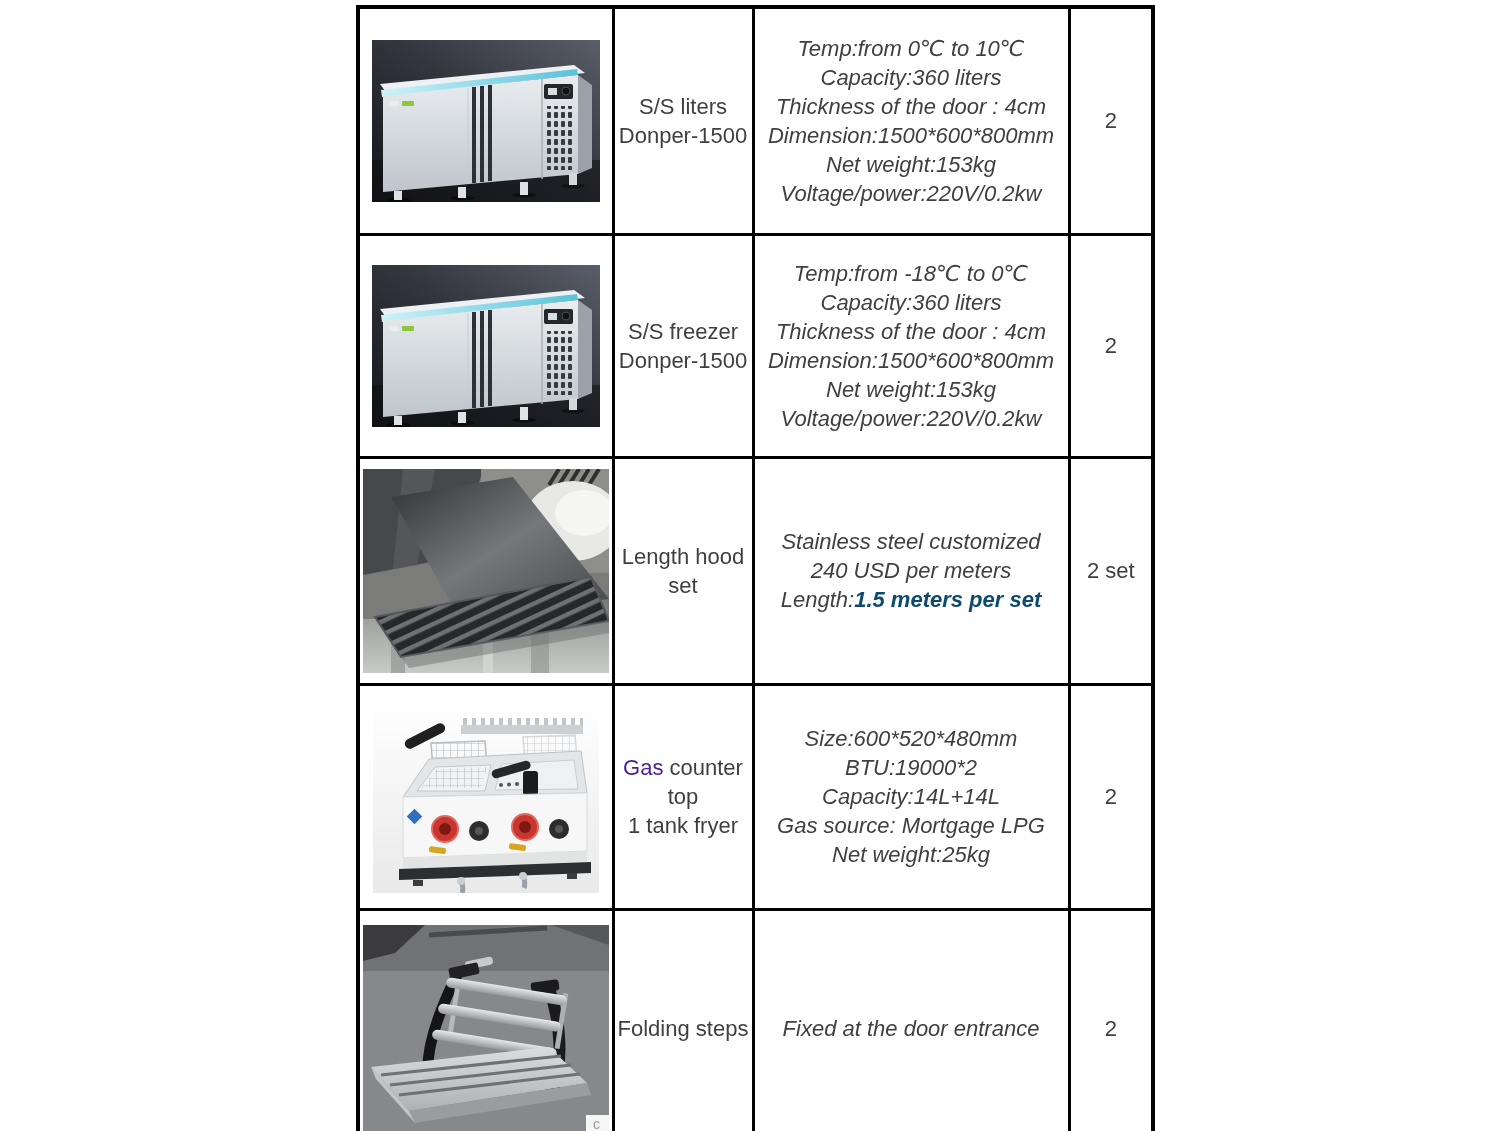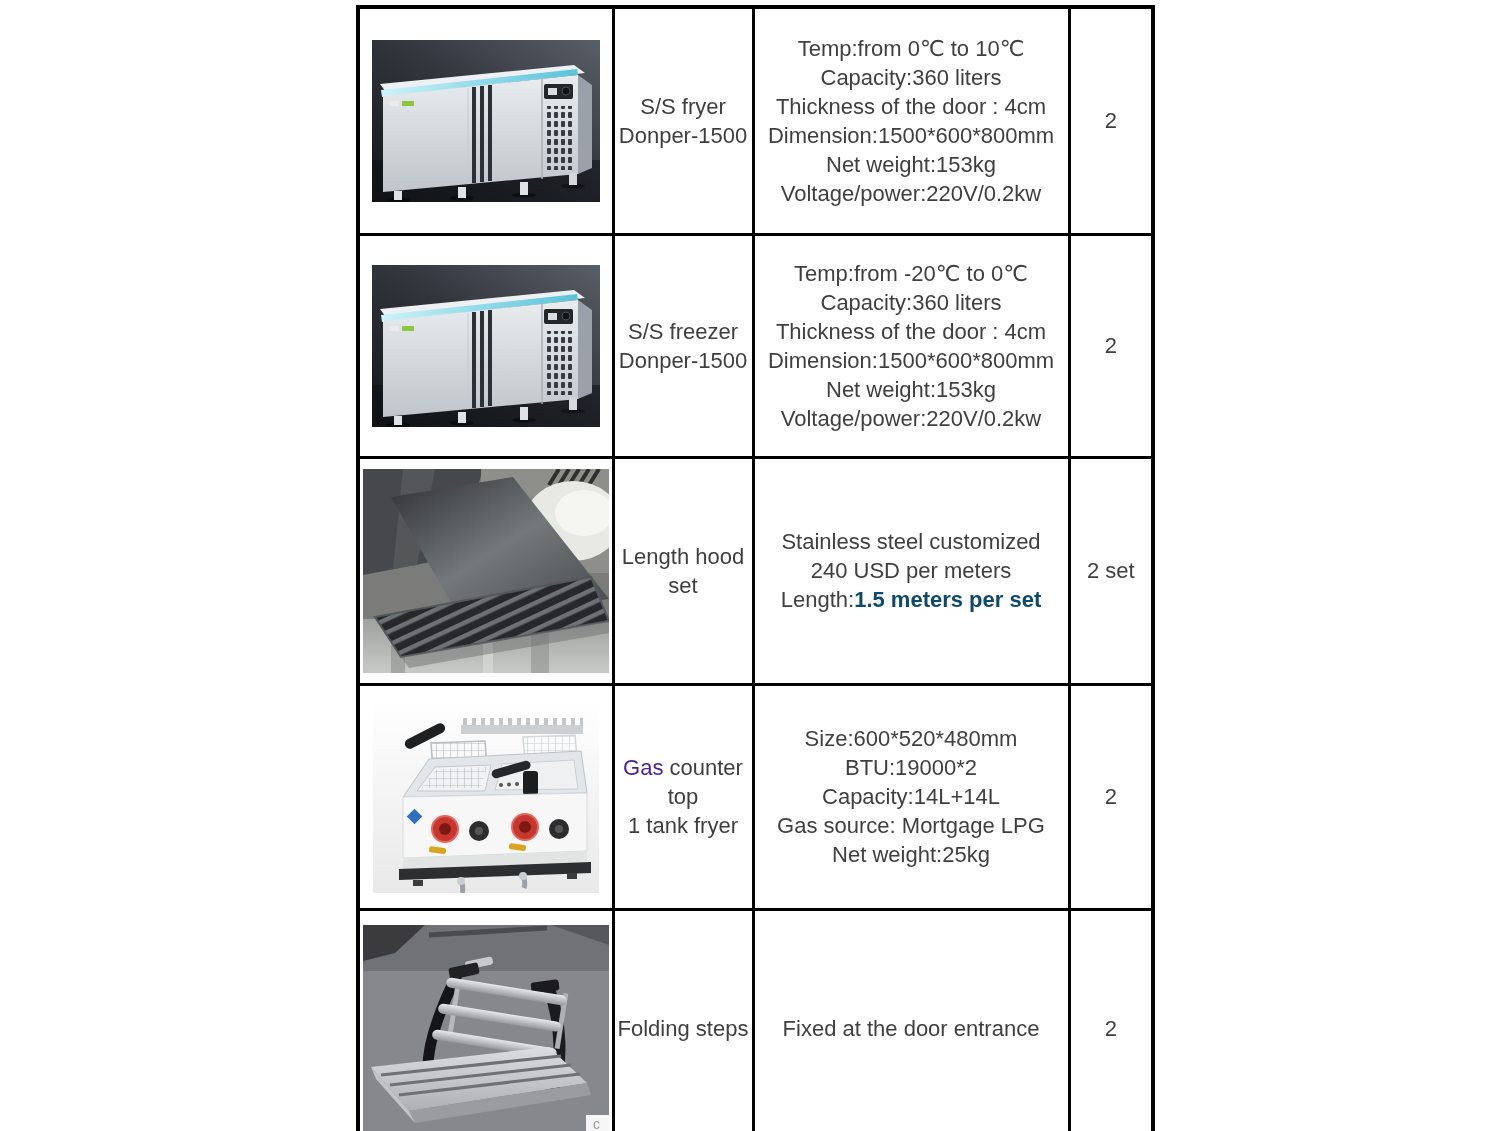--- a/index.html
+++ b/index.html
@@ -10,21 +10,21 @@
   table.eq-table{position:absolute;left:356px;top:5px;width:795px;border-collapse:collapse;
         table-layout:fixed;border:4px solid #000;background:#fff;}
   table.eq-table td{border:3px solid #000;vertical-align:middle;text-align:center;
         color:#3f3f3f;font-size:22px;padding:0;overflow:hidden;}
   table.eq-table tr{height:227px;}
   table.eq-table tr:nth-child(2){height:223px;}
   table.eq-table tr:nth-child(4){height:225px;}
   table.eq-table tr:nth-child(5){height:240px;}
   .photo-cell{padding:0;}
   .name-cell{padding:0 2px;}
-  .specs-cell{padding:0 6px;}
+  .specs-cell{padding:0 6px;font-style:italic;}
   .line{line-height:29px;}
   .red{color:#4c1d95;}
   .bold{font-weight:700;color:#0c4a6e;}
   svg.photo{display:block;margin:0 auto;}
   svg.img-fridge{width:228px;height:162px;}
   svg.img-hood{width:246px;height:204px;}
   svg.img-fryer{width:226px;height:192px;}
   svg.img-steps{width:246px;height:208px;}
 </style>
 </head>
@@ -212,21 +212,21 @@
         <col style="width:84px">
     </colgroup>
     <tbody>
         <tr>
           <td class="photo-cell">
             <svg class="photo img-fridge">
               <use href="#img-fridge"></use>
             </svg>
           </td>
           <td class="name-cell">
-            <div class="line"><span>S/S fryer</span></div>
+            <div class="line"><span>S/S liters</span></div>
             <div class="line"><span>Donper-1500</span></div>
           </td>
           <td class="specs-cell">
             <div class="line"><span>Temp:from 0℃ to 10℃</span></div>
             <div class="line"><span>Capacity:360 liters</span></div>
             <div class="line"><span>Thickness of the door : 4cm</span></div>
             <div class="line"><span>Dimension:1500*600*800mm</span></div>
             <div class="line"><span>Net weight:153kg</span></div>
             <div class="line"><span>Voltage/power:220V/0.2kw</span></div>
           </td>
@@ -238,21 +238,21 @@
           <td class="photo-cell">
             <svg class="photo img-fridge">
               <use href="#img-fridge"></use>
             </svg>
           </td>
           <td class="name-cell">
             <div class="line"><span>S/S freezer</span></div>
             <div class="line"><span>Donper-1500</span></div>
           </td>
           <td class="specs-cell">
-            <div class="line"><span>Temp:from -20℃ to 0℃</span></div>
+            <div class="line"><span>Temp:from -18℃ to 0℃</span></div>
             <div class="line"><span>Capacity:360 liters</span></div>
             <div class="line"><span>Thickness of the door : 4cm</span></div>
             <div class="line"><span>Dimension:1500*600*800mm</span></div>
             <div class="line"><span>Net weight:153kg</span></div>
             <div class="line"><span>Voltage/power:220V/0.2kw</span></div>
           </td>
           <td class="qty-cell">
             <div>2</div>
           </td>
         </tr>

